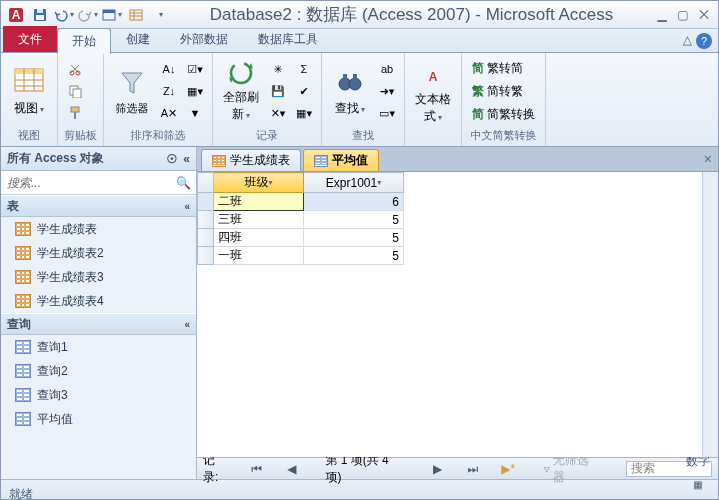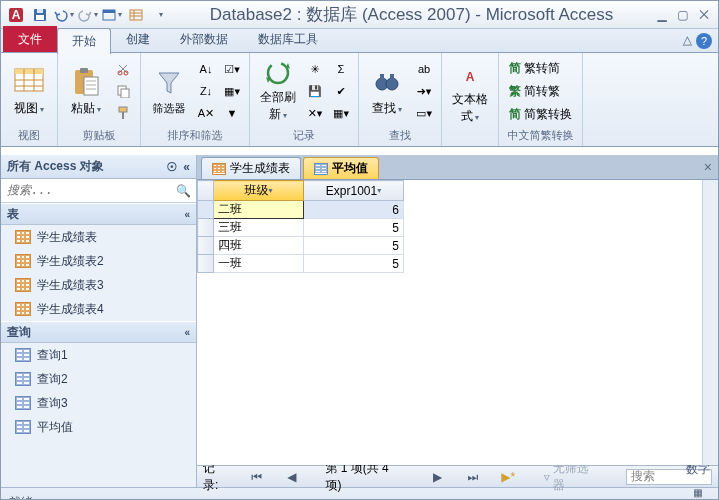--- a/index.html
+++ b/index.html
@@ -28,26 +28,26 @@
 .ribbon-group-label { text-align: center; color: #5a6b84; font-size: 11px; padding-top: 2px; }
 .big-btn { display: flex; flex-direction: column; align-items: center; justify-content: center; width: 44px; height: 68px; cursor: pointer; border-radius: 3px; padding: 2px; }
 .big-btn .icon { width: 32px; height: 32px; display: flex; align-items: center; justify-content: center; }
 .big-btn .lbl { font-size: 11px; text-align: center; margin-top: 2px; }
 .sm-col { display: flex; flex-direction: column; gap: 2px; }
 .sm-btn { width: 22px; height: 20px; display: flex; align-items: center; justify-content: center; cursor: pointer; border-radius: 2px; font-size: 11px; }
 .dd-arrow { font-size: 8px; margin-left: 2px; color: #5a6b84; }
 .txt-btn { display: flex; align-items: center; height: 20px; padding: 0 4px; cursor: pointer; font-size: 11px; gap: 3px; }
 
 
-.workspace { display: flex; height: 332px; margin-top: 8px; }
+.workspace { display: flex; height: 332px; }
 .nav-pane { width: 196px; background: #eaf1f9; border-right: 1px solid #a8b8cf; display: flex; flex-direction: column; }
 .nav-header { height: 24px; background: linear-gradient(#e8f0fa, #d5e2f2); border-bottom: 1px solid #a8b8cf; display: flex; align-items: center; padding: 0 6px; font-weight: bold; color: #3b4f6b; }
 .nav-header .exp { margin-left: auto; cursor: pointer; }
 .nav-search { height: 24px; display: flex; border-bottom: 1px solid #c2d0e2; background: #fff; }
-.nav-search input { flex: 1; border: none; padding: 0 6px; font-style: italic; outline: none; background: transparent; font-family: Liberation Mono, monospace; }
+.nav-search input { flex: 1; border: none; padding: 0 6px; font-style: italic; outline: none; background: transparent; }
 .nav-search .sbtn { width: 24px; display: flex; align-items: center; justify-content: center; cursor: pointer; color: #5a6b84; }
 .nav-group-hdr { height: 22px; background: linear-gradient(#e2ecf8, #cfdef0); border-top: 1px solid #fff; border-bottom: 1px solid #b6c4d8; display: flex; align-items: center; padding: 0 6px; font-weight: bold; color: #3b4f6b; cursor: pointer; }
 .nav-group-hdr .chev { margin-left: auto; font-size: 10px; }
 .nav-item { height: 24px; display: flex; align-items: center; padding: 0 6px 0 14px; gap: 6px; cursor: pointer; color: #2b3a52; }
 .nav-item .ico { width: 16px; height: 14px; }
 .tbl-ico { background: linear-gradient(#fff,#fff); border: 1px solid #d08b3e; display: grid; grid-template-columns: 1fr 1fr 1fr; grid-template-rows: 1fr 1fr 1fr; }
 .tbl-ico div { border: 0.5px solid #e5a860; }
 .qry-ico { border: 1px solid #6a8cc0; background: #fff; position: relative; display: grid; grid-template-columns: 1fr 1fr; grid-template-rows: 1fr 1fr 1fr; }
 .qry-ico div { border: 0.5px solid #9ab4da; }
 
@@ -166,33 +166,20 @@
             </svg>
           </div>
         <div class="lbl"><span>视图</span><span class="dd-arrow">▾</span></div>
       </div>
     </div>
     <div class="ribbon-group-label">视图</div>
   </div>
 
   <div class="ribbon-group">
     <div class="ribbon-group-body">
-      <div class="big-btn">
-        <div class="icon">
-            <svg width="28" height="30">
-              <rect x="3" y="3" width="18" height="24" fill="#d9a85a" rx="2"></rect>
-              <rect x="8" y="1" width="8" height="5" fill="#888" rx="1"></rect>
-              <rect x="12" y="10" width="14" height="18" fill="#fff" stroke="#888"></rect>
-              <line x1="14" y1="14" x2="24" y2="14" stroke="#aaa"></line>
-              <line x1="14" y1="18" x2="24" y2="18" stroke="#aaa"></line>
-              <line x1="14" y1="22" x2="24" y2="22" stroke="#aaa"></line>
-            </svg>
-          </div>
-        <div class="lbl"><span>粘贴</span><span class="dd-arrow">▾</span></div>
-      </div>
       <div class="sm-col">
         <div class="sm-btn">
             <svg width="14" height="14">
               <path d="M3 3 L11 11 M11 3 L3 11" stroke="#888"></path>
               <circle cx="4" cy="11" r="2" fill="none" stroke="#b43"></circle>
               <circle cx="10" cy="11" r="2" fill="none" stroke="#b43"></circle>
             </svg>
           </div>
         <div class="sm-btn">
             <svg width="14" height="14">

